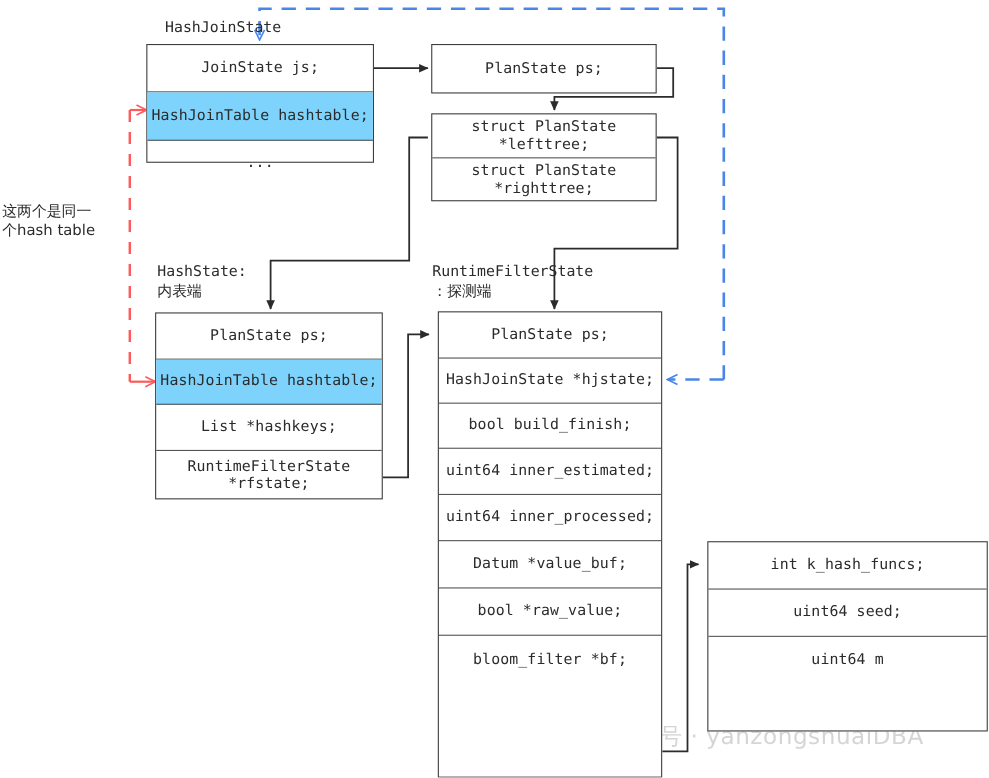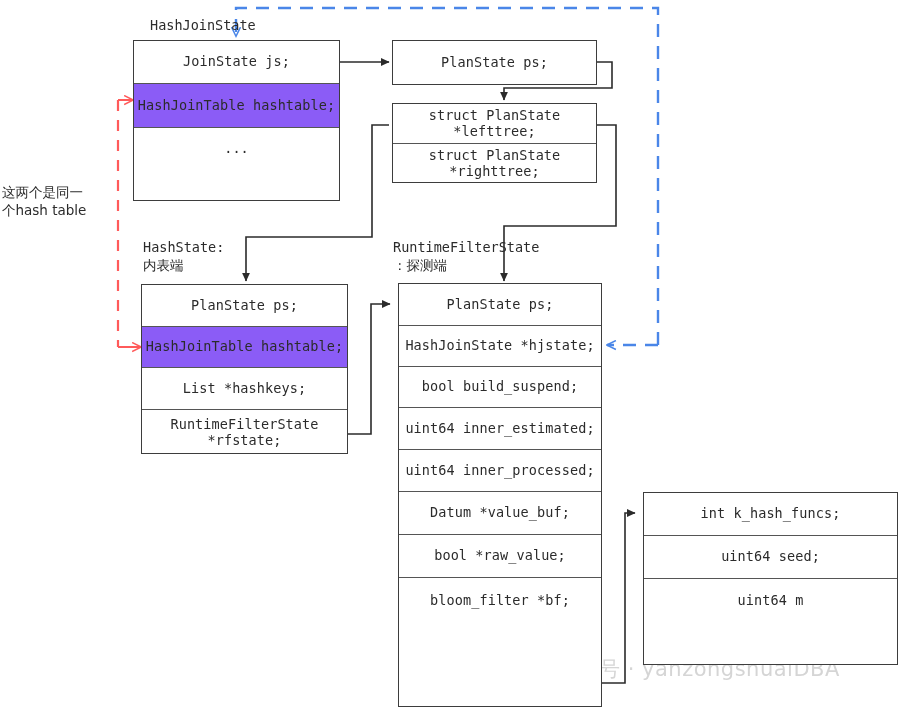--- a/index.html
+++ b/index.html
@@ -43,21 +43,21 @@
     color: #2b2b2b;
     line-height: 1.18;
     white-space: pre-line;
     padding: 0 3px;
     letter-spacing: 0.1px;
   }
   .field-row:last-child {
     border-bottom: none;
   }
   .field-row.shaded {
-    background: #8b5cf6;
+    background: #7dd3fc;
     text-align: right;
   }
   .caption {
     position: absolute;
     font-family: "DejaVu Sans Mono", monospace;
     font-size: 13.5px;
     color: #2b2b2b;
     line-height: 1.35;
     white-space: pre-line;
     z-index: 3;
@@ -161,21 +161,21 @@
 
   <div class="caption" style="left:143px; top:238px;">HashState:
   内表端</div>
 
   <div class="caption" style="left:393px; top:238px;">RuntimeFilterState
     ：探测端</div>
 
   <div class="caption note-cn" style="left:2px; top:183px;">这两个是同一
 个hash table</div>
 
-  <div class="struct-box" style="left:133px; top:40px; width:207px; height:161px;">
+  <div class="struct-box" style="left:133px; top:40px; width:207px; height:108px;">
     <div class="field-row" style="height:43px;">JoinState  js;</div>
     <div class="field-row shaded" style="height:44px;">HashJoinTable hashtable;</div>
     <div class="field-row" style="height:42px;">...</div>
   </div>
 
   <div class="struct-box" style="left:392px; top:40px; width:205px; height:45px;">
     <div class="field-row" style="height:100%;">PlanState  ps;</div>
   </div>
 
   <div class="struct-box" style="left:392px; top:103px; width:205px; height:80px;">
@@ -189,21 +189,21 @@
     <div class="field-row" style="height:42px;">PlanState  ps;</div>
     <div class="field-row shaded" style="height:41px;">HashJoinTable hashtable;</div>
     <div class="field-row" style="height:42px;">List *hashkeys;</div>
     <div class="field-row" style="height:45px;">RuntimeFilterState
 *rfstate;</div>
   </div>
 
   <div class="struct-box" style="left:398px; top:283px; width:204px; height:424px;">
     <div class="field-row" style="height:42px;">PlanState  ps;</div>
     <div class="field-row" style="height:41px;">HashJoinState *hjstate;</div>
-    <div class="field-row" style="height:41px;">bool build_suspend;</div>
+    <div class="field-row" style="height:41px;">bool build_finish;</div>
     <div class="field-row" style="height:42px;">uint64 inner_estimated;</div>
     <div class="field-row" style="height:42px;">uint64 inner_processed;</div>
     <div class="field-row" style="height:43px;">Datum *value_buf;</div>
     <div class="field-row" style="height:43px;">bool  *raw_value;</div>
     <div class="field-row" style="height:46px;">bloom_filter *bf;</div>
   </div>
 
   <div class="struct-box" style="left:643px; top:492px; width:255px; height:173px;">
     <div class="field-row" style="height:43px;">int k_hash_funcs;</div>
     <div class="field-row" style="height:43px;">uint64 seed;</div>

